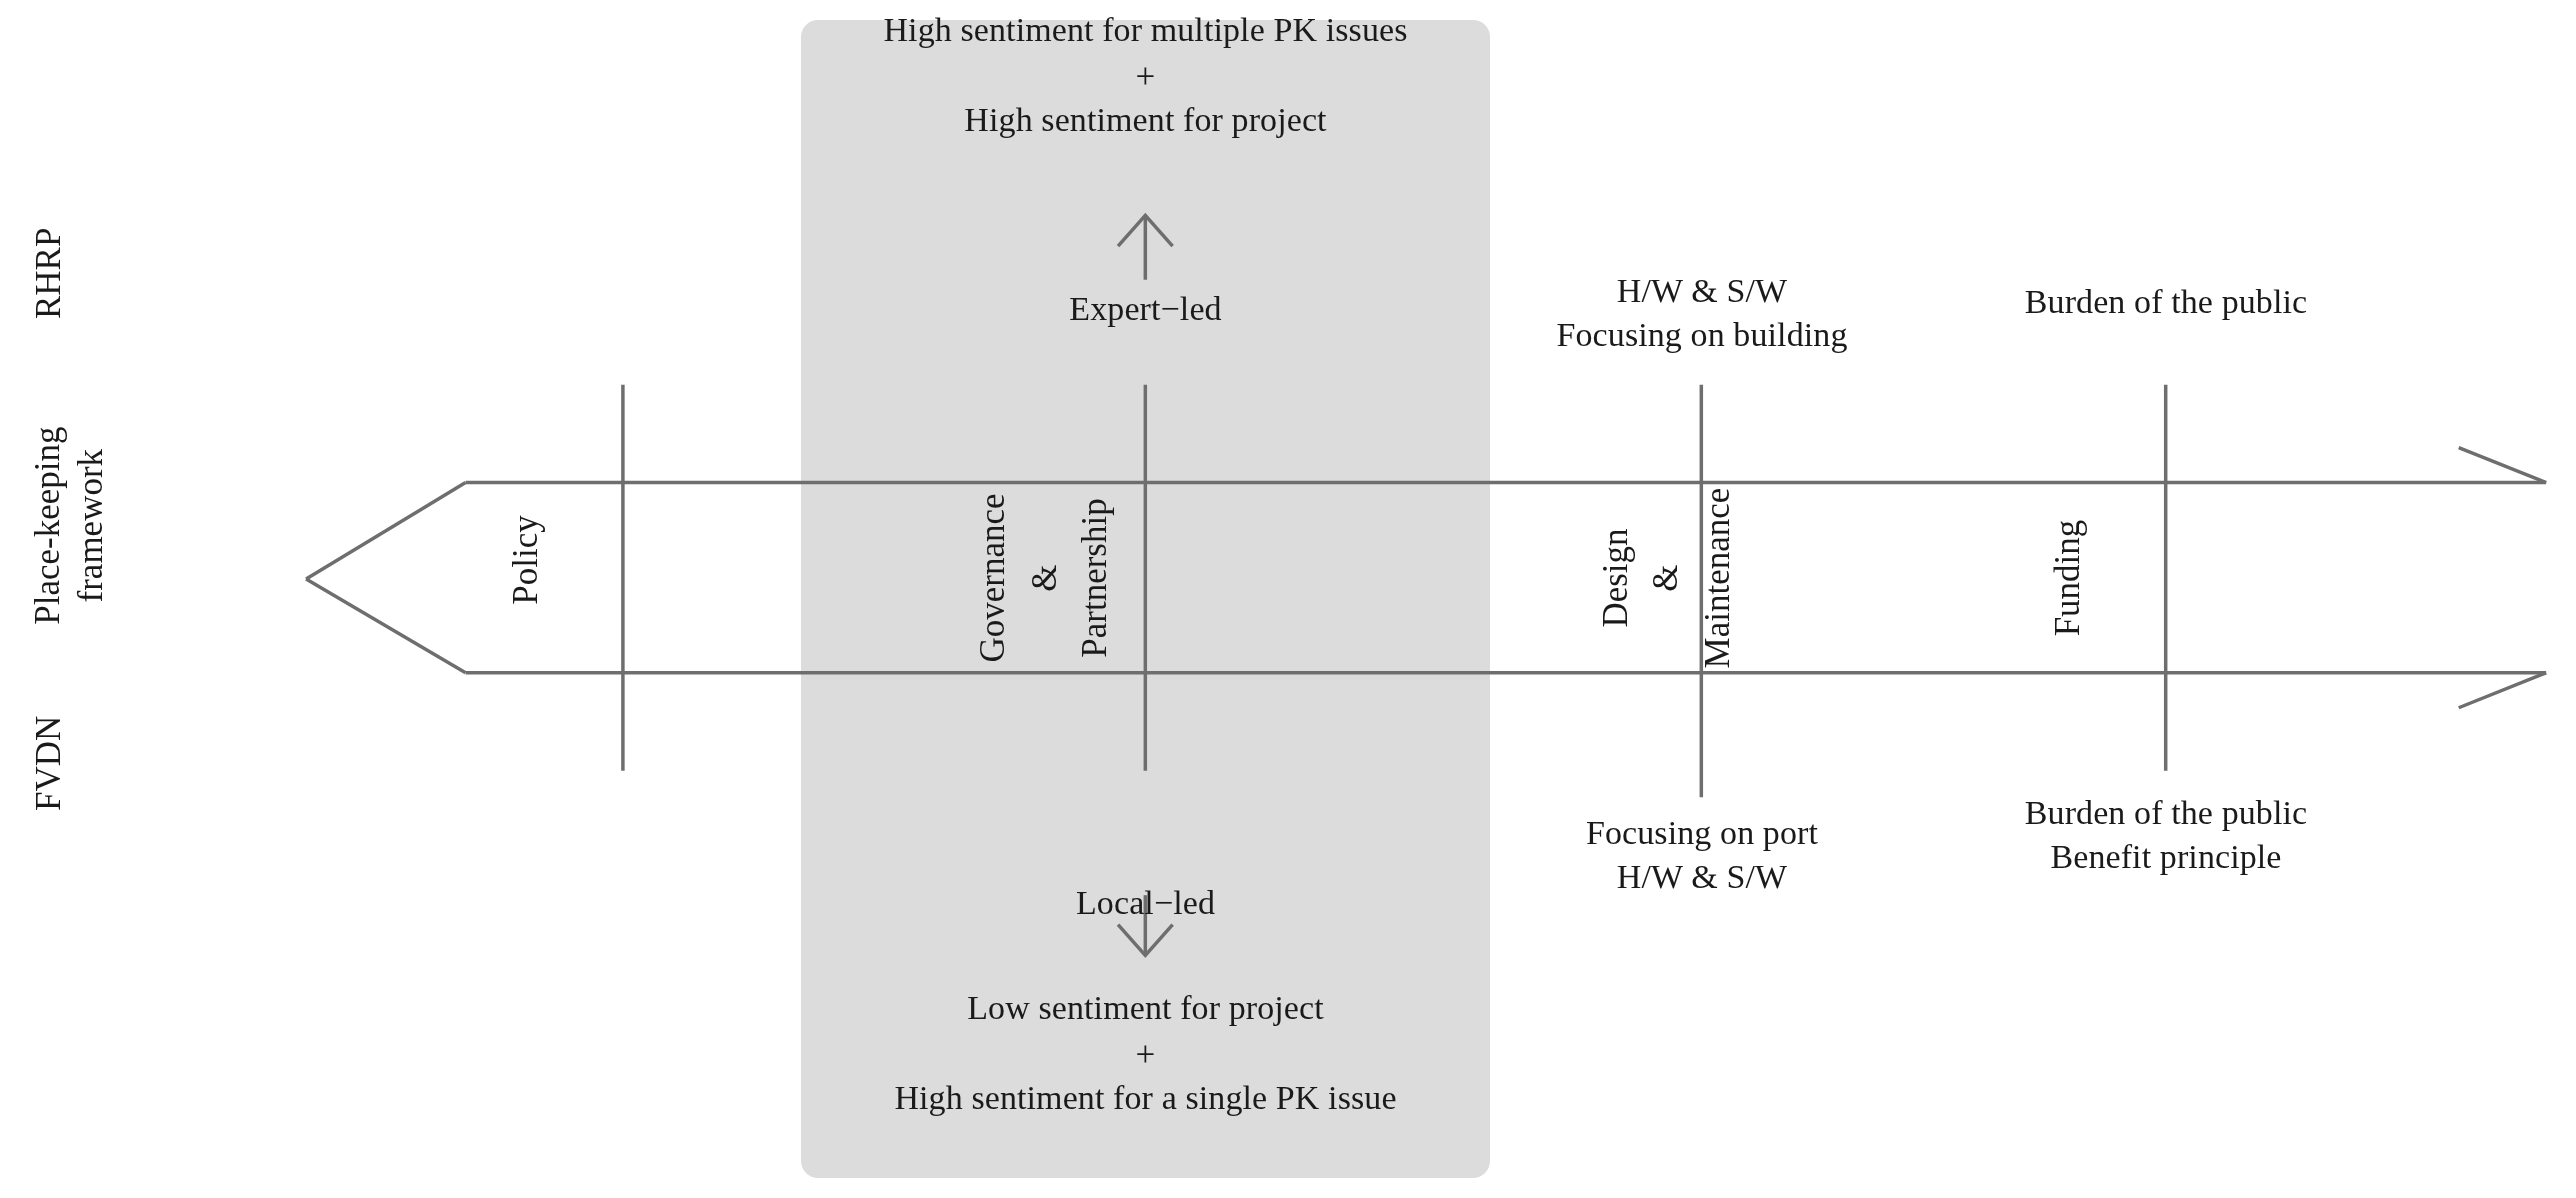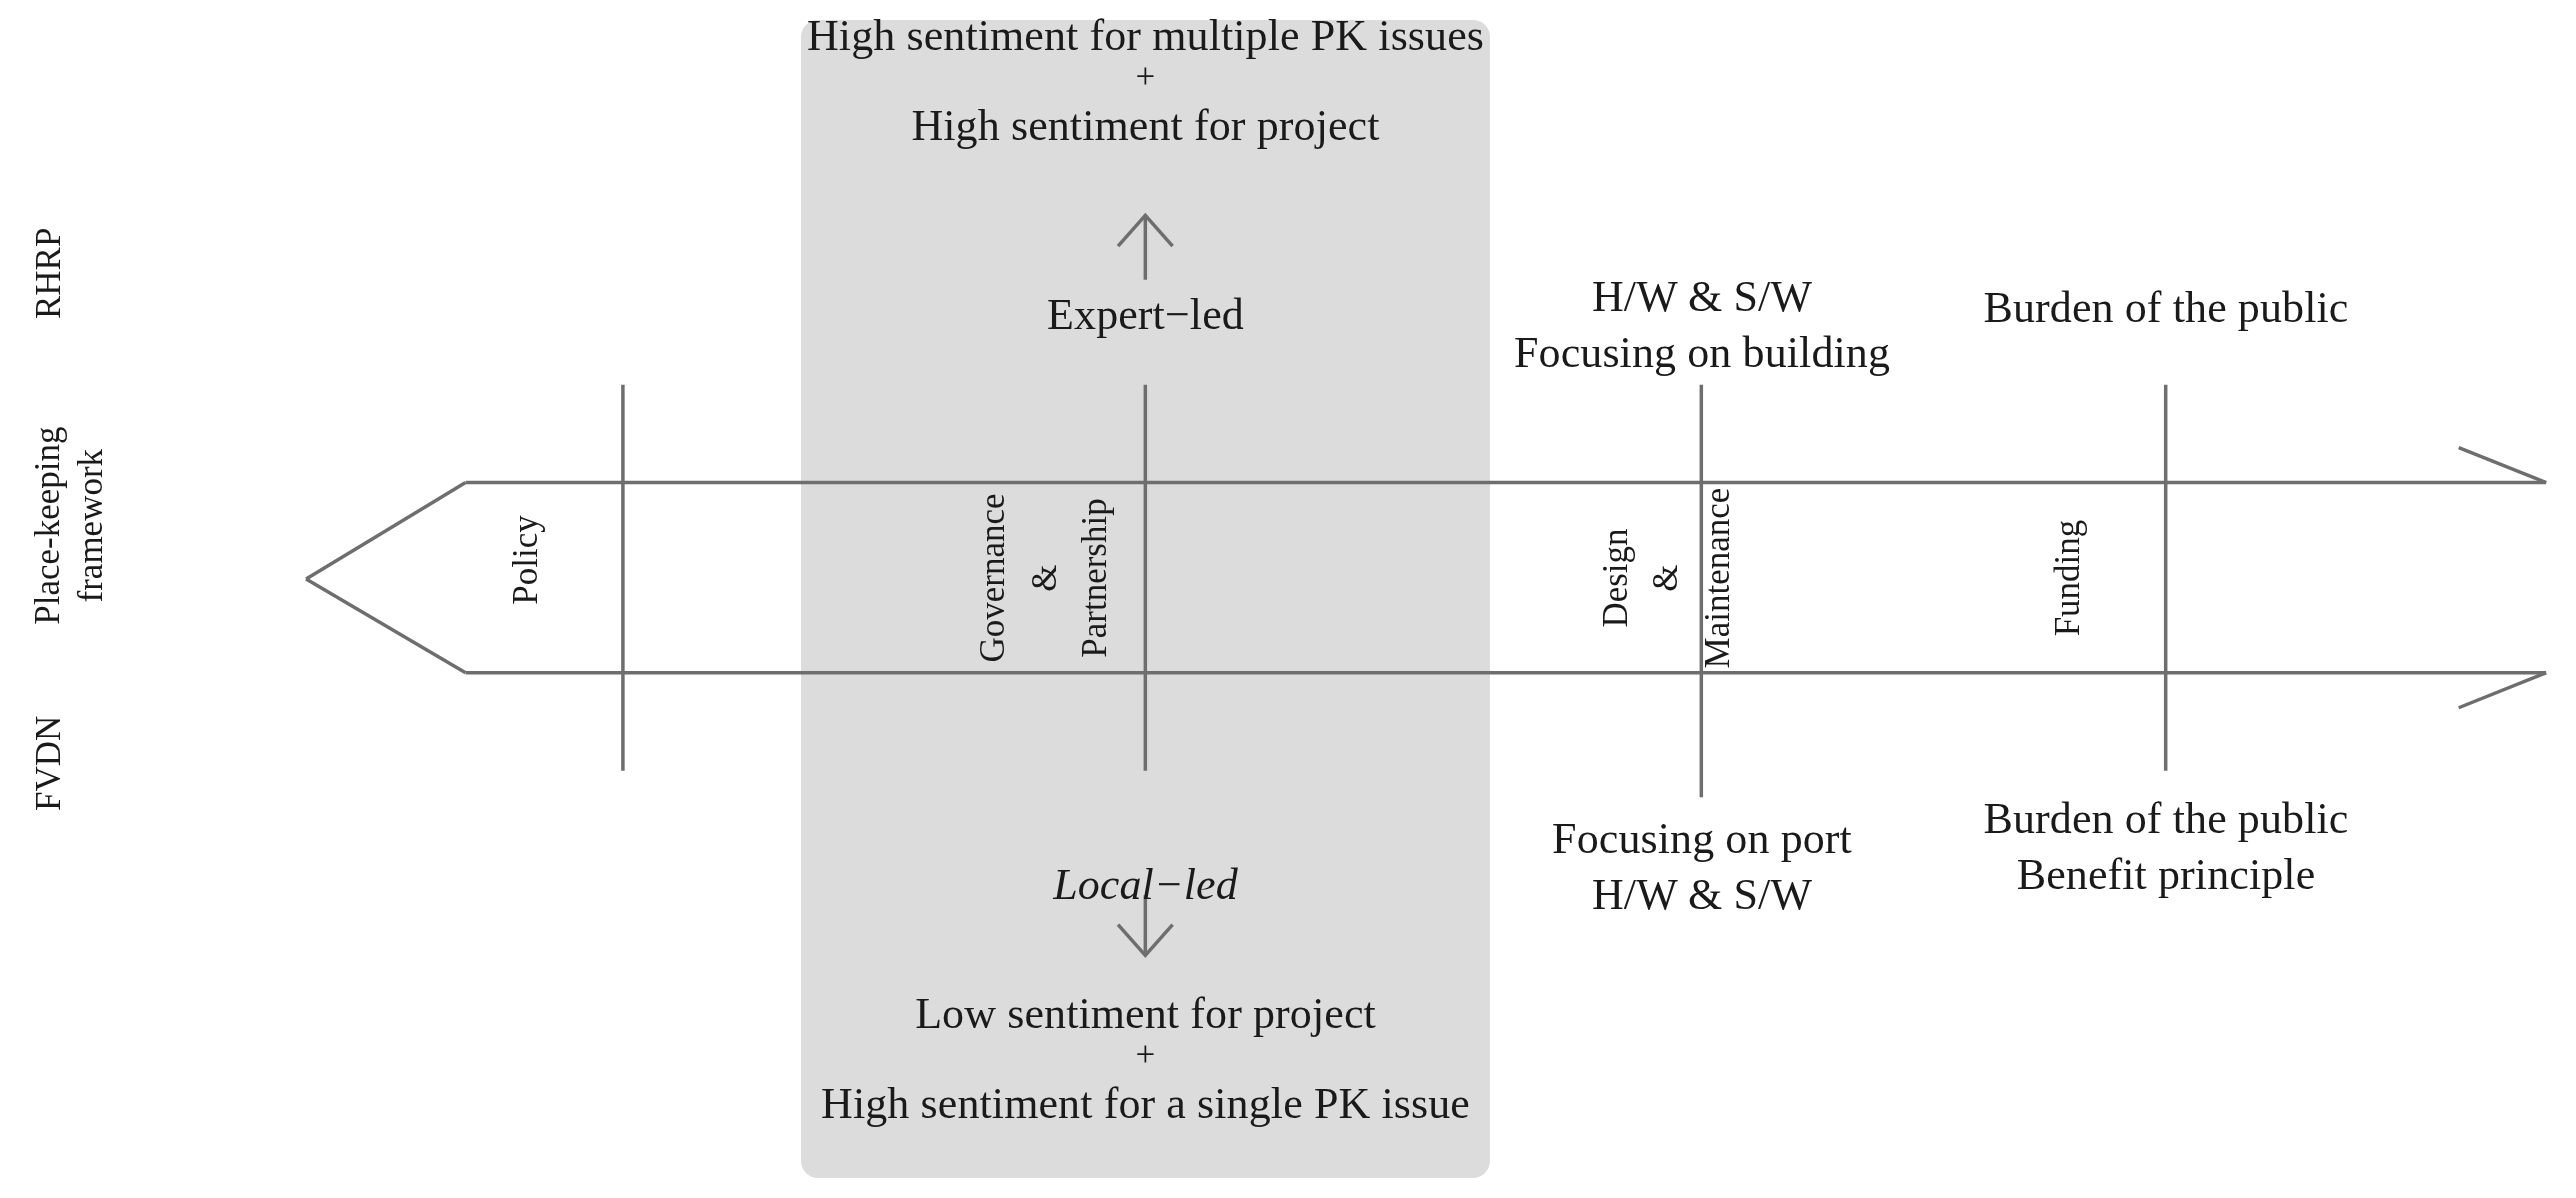--- a/index.html
+++ b/index.html
@@ -31,21 +31,21 @@
     top: 0;
     width: 2576px;
     height: 1198px;
     pointer-events: none;
   }
   .txt {
     position: absolute;
     text-align: center;
     line-height: 1.28;
     white-space: pre-line;
-    font-size: 44px;
+    font-size: 34px;
     letter-spacing: 0.1px;
   }
   .rot {
     position: absolute;
     transform-origin: 50% 50%;
     white-space: nowrap;
     font-size: 35px;
     text-align: center;
     line-height: 1.2;
   }
@@ -102,21 +102,21 @@
 framework</div>
 
   <div class="axis-cap" style="left:-38px; top:742px; width:175px;">FVDN</div>
 
   <div class="txt" style="left:801px; top:8.4px; width:689px;">High sentiment for multiple PK issues</div>
   <div class="txt plus" style="left:801px; top:55px; width:689px;">+</div>
   <div class="txt" style="left:801px; top:287px; width:689px;">Expert−led</div>
 
   <div class="txt" style="left:801px; top:98px; width:689px;">High sentiment for project</div>
 
-  <div class="txt" style="left:801px; top:857px; width:689px;font-style:italic;">Local−led</div>
+  <div class="txt" style="left:801px; top:881px; width:689px;">Local−led</div>
 
   <div class="txt" style="left:801px; top:986px; width:689px;">Low sentiment for project</div>
   <div class="txt plus" style="left:801px; top:1033px; width:689px;">+</div>
   <div class="txt" style="left:801px; top:1076px; width:689px;">High sentiment for a single PK issue</div>
 
 
   <div class="rot rot-ccw" style="left:526px; top:560px; width:196px; margin-left:-98px; margin-top:-21px;">Policy</div>
 
 
   <div class="rot rot-ccw" style="left:993px; top:578px; width:280px; margin-left:-140px; margin-top:-21px;">Governance</div>

